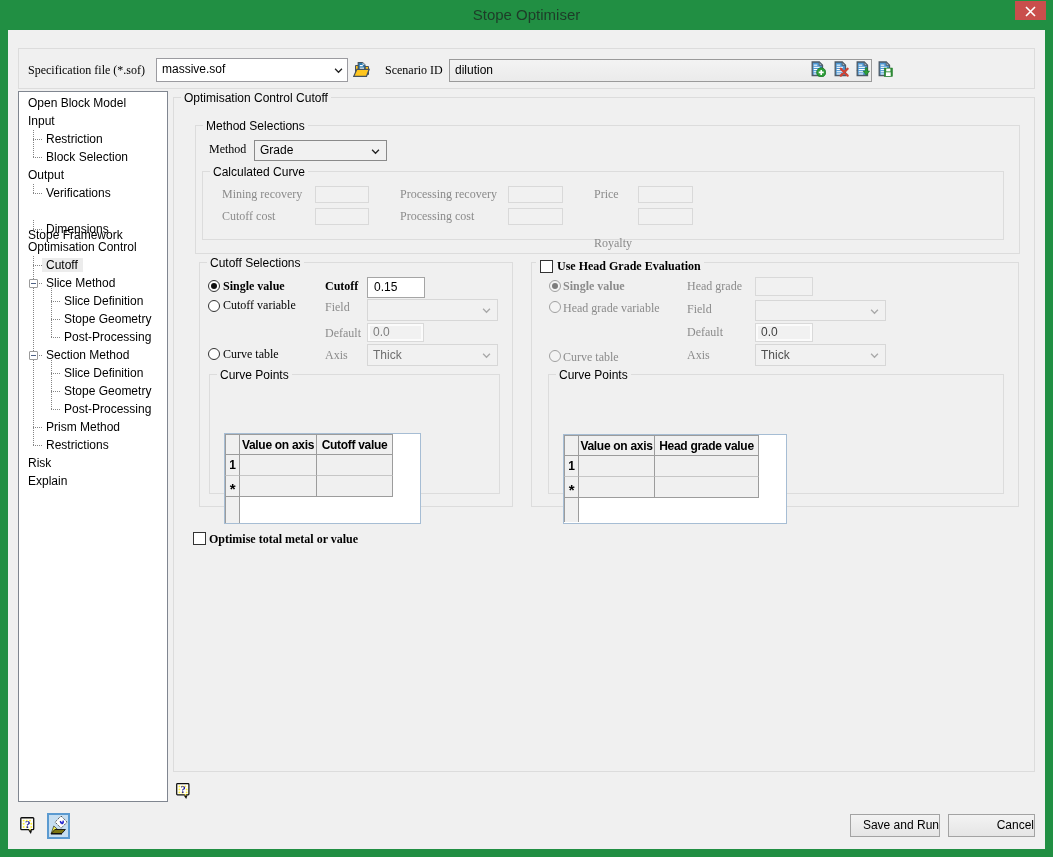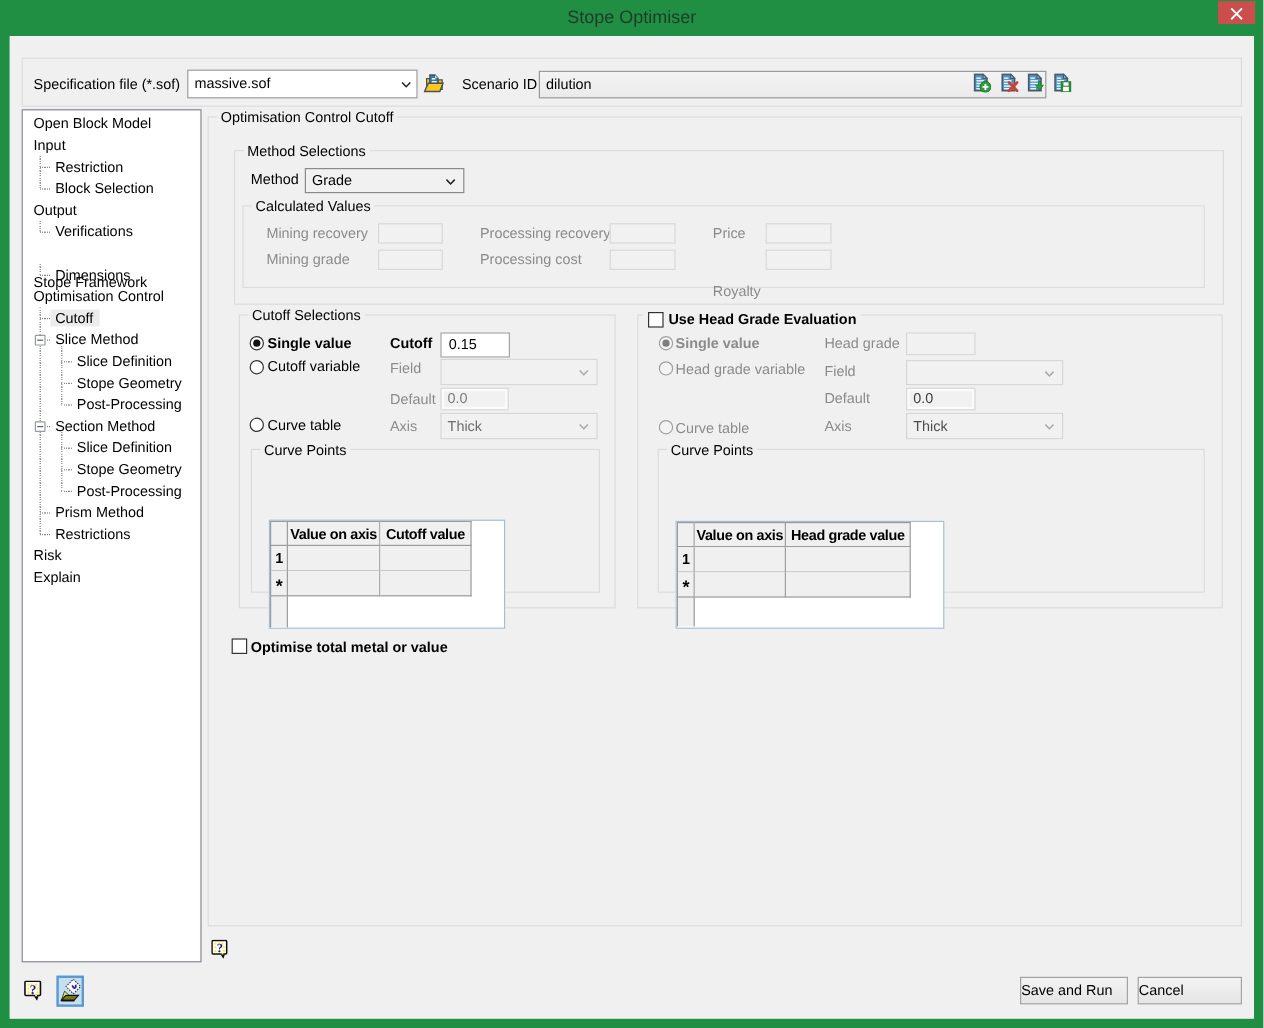--- a/index.html
+++ b/index.html
@@ -7,21 +7,21 @@
 body { font-family:"Liberation Sans", sans-serif; font-size:12px; color:#000; }
 #dlg { position:relative; width:1053px; height:857px; background:#218f43; }
 #content { position:absolute; left:8px; top:30px; width:1037px; height:819px; background:#f0f0f0; }
 .abs { position:absolute; }
 #title { position:absolute; top:0; left:0; width:100%; height:30px; text-align:center; line-height:30px; font-size:15px; color:#1e3b28; }
 #closebtn { position:absolute; top:1px; right:7px; width:31px; height:19px; background:#c94e4c; }
 #closebtn svg { position:absolute; left:10px; top:4.5px; }
 .gb { position:absolute; border:1px solid #dcdcdc; }
 .gb > .lbl { position:absolute; top:-7px; left:7px; background:#f0f0f0; padding:0 3px; white-space:nowrap; }
 .gray { color:#8b8b8b; }
-.lab { position:absolute; white-space:nowrap; }
+.lab { position:absolute; white-space:nowrap;font-family:Liberation Serif, serif; }
 .tb { position:absolute; background:#fff; border:1px solid #707070; }
 .tbd { position:absolute; background:#f1f1f1; border:1px solid #d9d9d9; color:#7d7d7d; padding-left:5px; }
 .combo { position:absolute; background:#fff; border:1px solid #9b9ba0; padding-left:5px; line-height:21px; }
 .combod { position:absolute; background:#f1f1f1; border:1px solid #d7d7d7; color:#6e6e6e; padding-left:5px; line-height:19px; }
 .chev { position:absolute; right:6px; top:50%; margin-top:-4px; width:9px; height:9px; }
 .combo .chev { right:4px; }
 .radio { position:absolute; width:12px; height:12px; border-radius:50%; background:#fff; border:1px solid #333; }
 .radio.sel::after { content:""; position:absolute; left:2px; top:2px; width:6px; height:6px; border-radius:50%; background:#111; }
 .radio.dis { border-color:#a0a0a0; background:#f4f4f4; }
 .radio.dis.sel::after { background:#7d7d7d; }
@@ -33,21 +33,21 @@
 .vdot { position:absolute; width:1px; background-image:repeating-linear-gradient(to bottom,#848484 0 1px,transparent 1px 2px); }
 .hdot { position:absolute; height:1px; background-image:repeating-linear-gradient(to right,#848484 0 1px,transparent 1px 2px); }
 .expander { position:absolute; width:9px; height:9px; background:#fff; border:1px solid #9a9a9a; border-radius:1px; }
 .expander::after { content:""; position:absolute; left:1px; top:3px; width:5px; height:1px; background:#4d6185; }
 
 .grid { position:absolute; background:#fff; border:1px solid #a6bdd4;margin-top:44px; }
 .gc { position:absolute; background:#f0f0f0; border-right:1px solid #9c9c9c; border-bottom:1px solid #c6c6c6; white-space:nowrap; overflow:hidden; }
 .ghd { border-top:1px solid #9c9c9c; border-bottom-color:#9c9c9c !important; }
 .gl { border-left:1px solid #9c9c9c; }
 .gbb { border-bottom-color:#9c9c9c !important; }
-.btn { position:absolute; border:1px solid #a3a3a3; background:linear-gradient(#f3f3f3,#e5e5e5); text-align:left; line-height:21px; }
+.btn { position:absolute; border:1px solid #a3a3a3; background:linear-gradient(#f3f3f3,#e5e5e5); text-align:right; line-height:21px; }
 .gh { font-weight:bold; display:flex; align-items:center; justify-content:center; letter-spacing:-0.3px; }
 </style>
 </head>
 <body>
 <div id="dlg">
   <div id="title">Stope Optimiser</div>
   <div id="closebtn">
       <svg width="11" height="11" viewBox="0 0 11 11">
         <path d="M1 1 L10 10 M10 1 L1 10" stroke="#fff" stroke-width="1.6"></path>
       </svg>
@@ -194,29 +194,29 @@
   <div class="gb" style="left:195px; top:125px; width:825px; height:129px;">
       <span class="lbl">Method Selections</span>
     </div>
   <div class="lab" style="left:209px; top:142px;">Method</div>
   <div class="combod" style="left:254px; top:140px; width:133px; height:21px; background:#f1f1f1; border-color:#8a8a8a; color:#000;">Grade
     <svg class="chev" width="9" height="9" viewBox="0 0 10 10">
         <path d="M1.2 3 L5 7 L8.8 3" fill="none" stroke="#222" stroke-width="1.4"></path>
       </svg>
   </div>
   <div class="gb" style="left:202px; top:171px; width:802px; height:69px;">
-      <span class="lbl">Calculated Values</span>
+      <span class="lbl">Calculated Curve</span>
     </div>
   <div class="lab gray" style="left:222px; top:187px;">Mining recovery</div>
   <div class="tbd" style="left:315px; top:186px; width:54px; height:17px;"></div>
   <div class="lab gray" style="left:400px; top:187px;">Processing recovery</div>
   <div class="tbd" style="left:508px; top:186px; width:55px; height:17px;"></div>
   <div class="lab gray" style="left:594px; top:187px;">Price</div>
   <div class="tbd" style="left:638px; top:186px; width:55px; height:17px;"></div>
-  <div class="lab gray" style="left:222px; top:209px;">Mining grade</div>
+  <div class="lab gray" style="left:222px; top:209px;">Cutoff cost</div>
   <div class="tbd" style="left:315px; top:208px; width:54px; height:17px;"></div>
   <div class="lab gray" style="left:400px; top:209px;">Processing cost</div>
   <div class="tbd" style="left:508px; top:208px; width:55px; height:17px;"></div>
   <div class="lab gray" style="left:594px; top:209px;margin-top:27px;">Royalty</div>
   <div class="tbd" style="left:638px; top:208px; width:55px; height:17px;"></div>
 
   <div class="gb" style="left:199px; top:262px; width:314px; height:245px;">
       <span class="lbl">Cutoff Selections</span>
     </div>
   <div class="radio sel" style="left:208px; top:280px;"></div>

